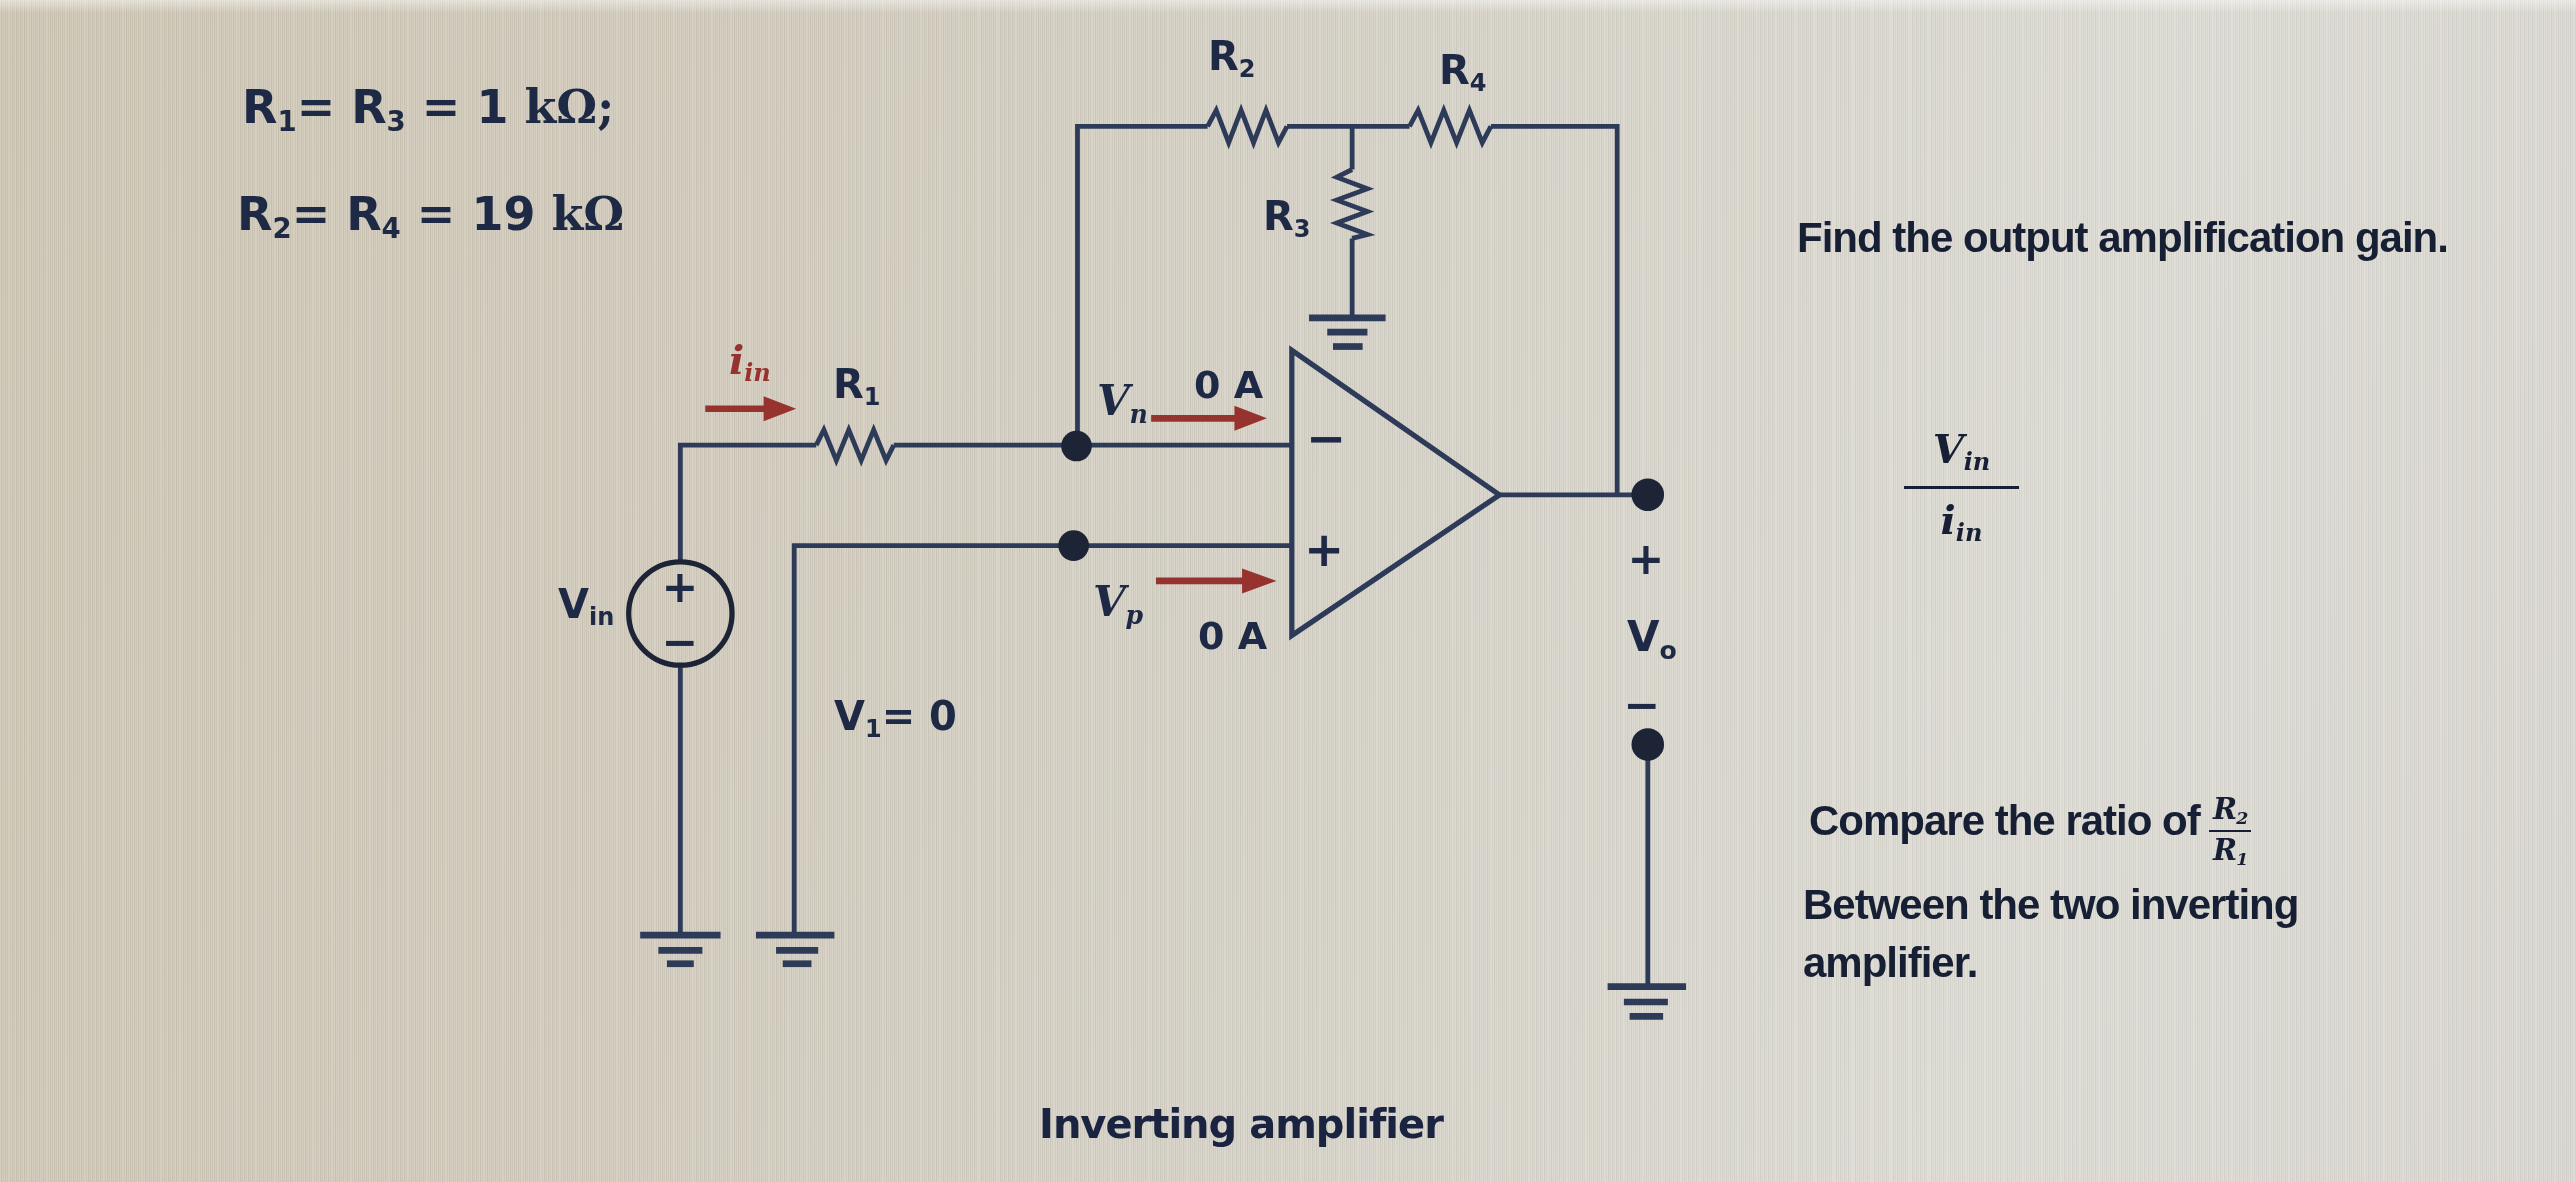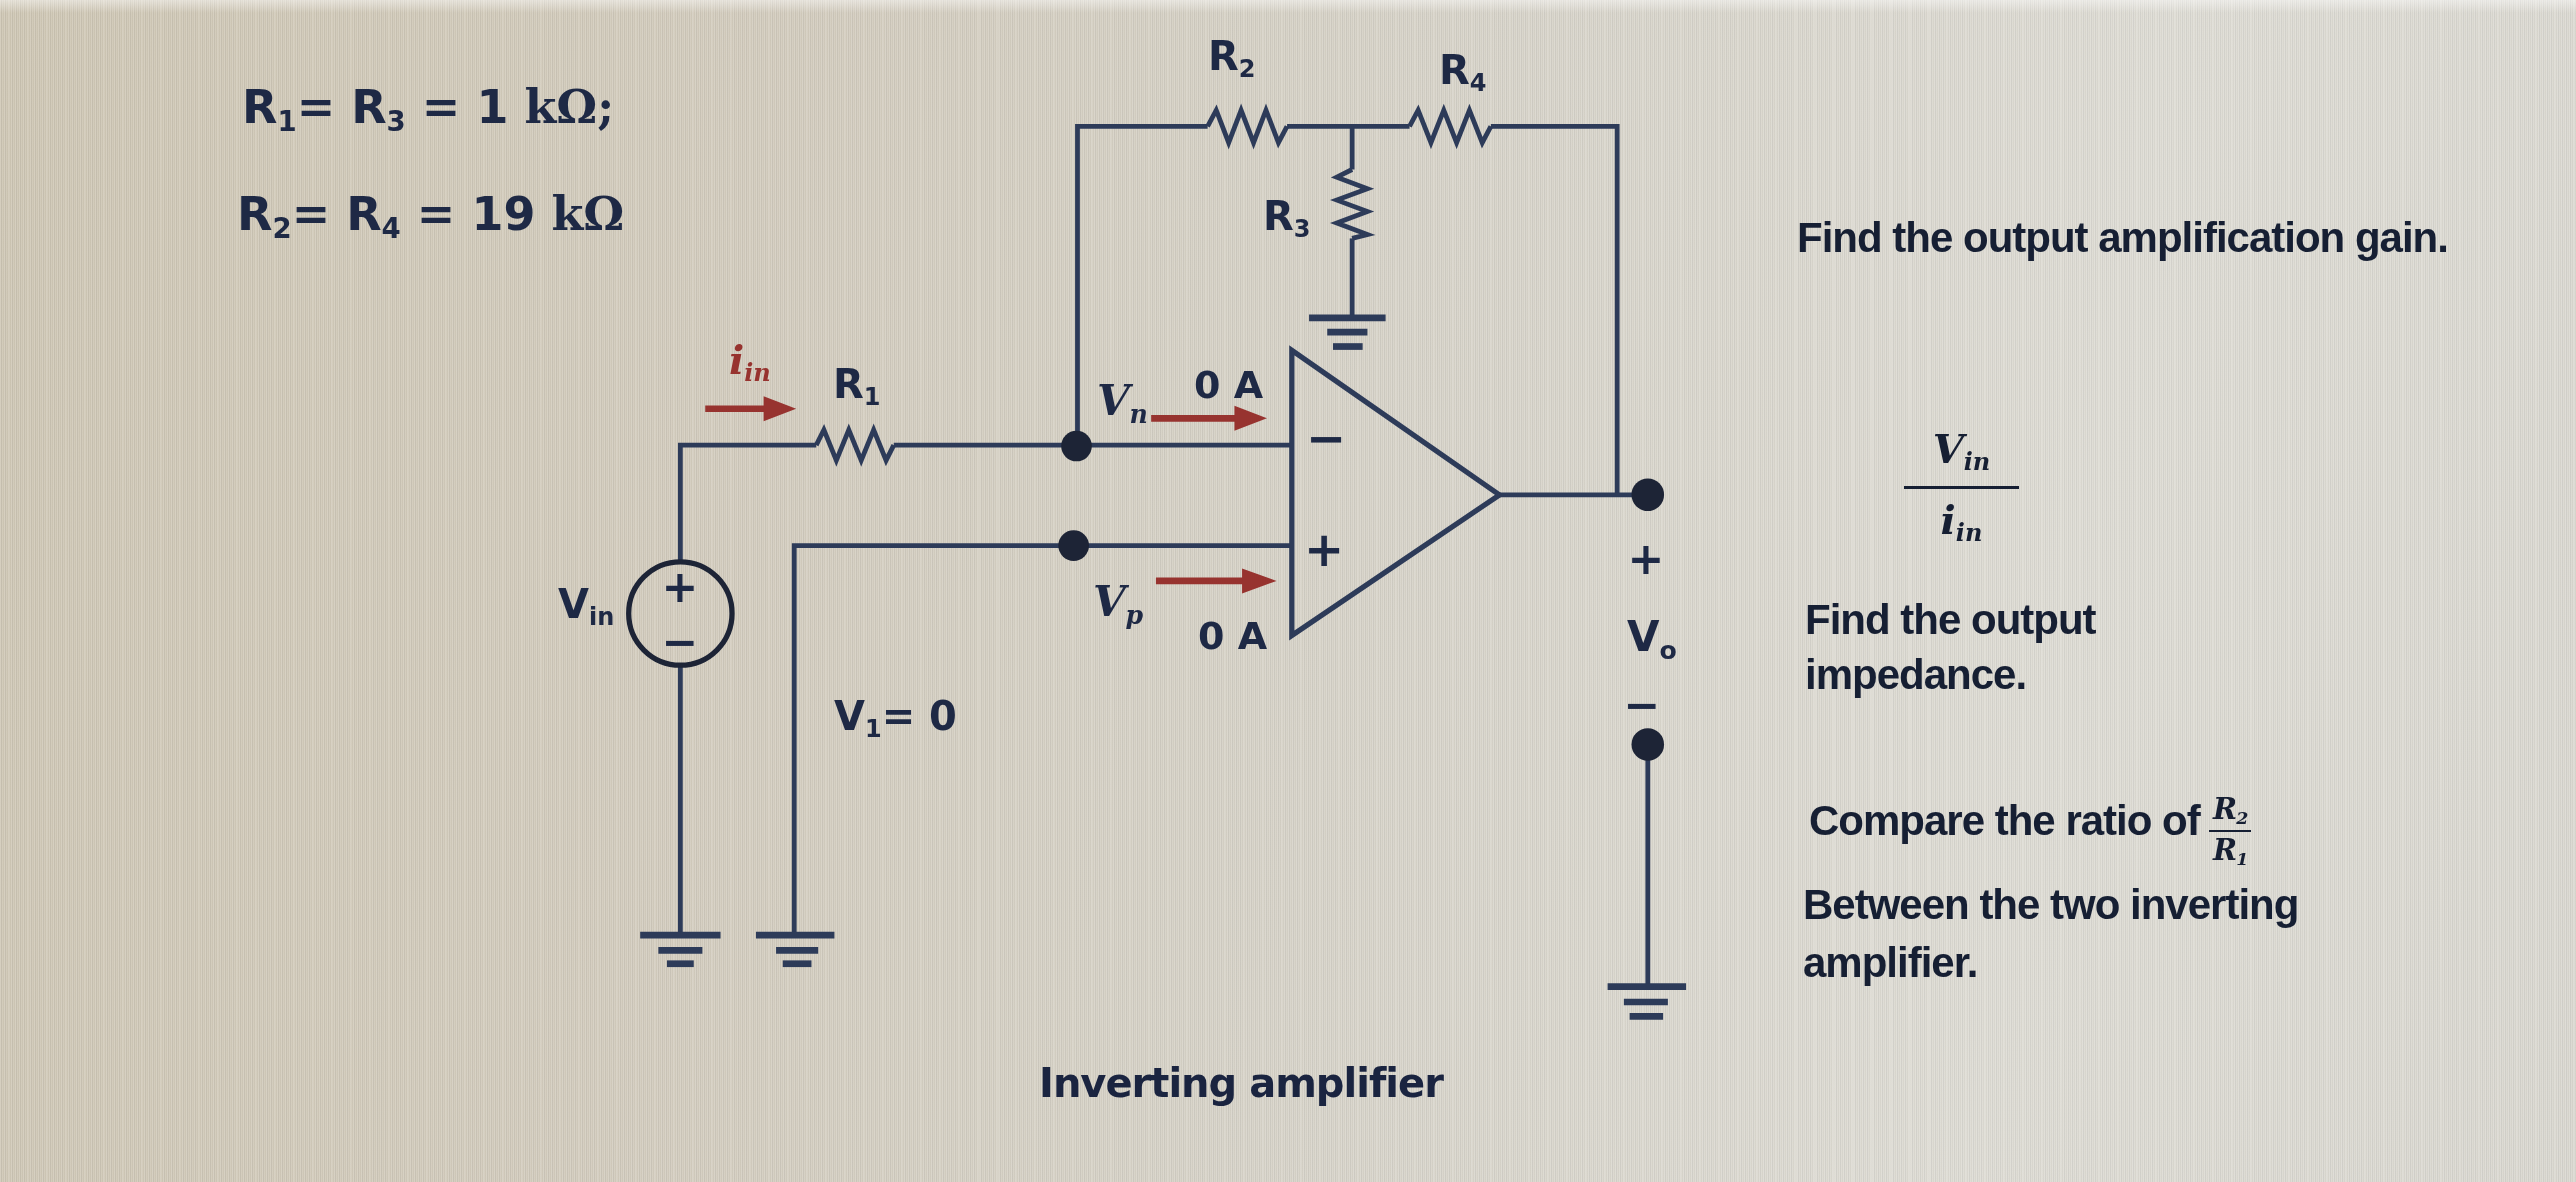--- a/index.html
+++ b/index.html
@@ -133,32 +133,28 @@
 
   <div class="lbl f42" style="left:834px;top:693px"><span>V</span><span class="sub">1</span><span>= 0</span></div>
 
   <div class="lbl f50 cx" style="left:1326px;top:411px">−</div>
   <div class="lbl f50 cx" style="left:1324px;top:522px">+</div>
 
   <div class="lbl f46 cx" style="left:1646px;top:534px">+</div>
   <div class="lbl f44" style="left:1627px;top:613px"><span>V</span><span class="sub">o</span></div>
   <div class="lbl f46 cx" style="left:1642px;top:680px">−</div>
 
-  <div class="lbl f42 caption" style="left:1039px;top:1060px">Inverting amplifier</div>
+  <div class="lbl f42 caption" style="left:1039px;top:1101px">Inverting amplifier</div>
 
   <div class="task" style="left:1797px;top:211px">Find the output amplification gain.</div>
 
   <div class="frac serif-math f42" style="left:1904px;top:425px">
     <span class="num"><span>V</span><span class="sub">in</span></span>
     <span class="den"><span>i</span><span class="sub">in</span></span>
   </div>
 
-  <div class="task" style="left:1805px;top:593px">
-    <div>Find the output</div>
-    <div>impedance.</div>
-  </div>
 
   <div class="task" style="left:1809px;top:794px"><span>Compare the ratio of</span><span class="frac-sm serif-math"><span class="num"><span>R</span><span class="sub">2</span></span><span class="den"><span>R</span><span class="sub">1</span></span></span></div>
   <div class="task" style="left:1803px;top:878px">Between the two inverting</div>
   <div class="task" style="left:1803px;top:936px">amplifier.</div>
 
 </div>
 
 
 </body></html>

